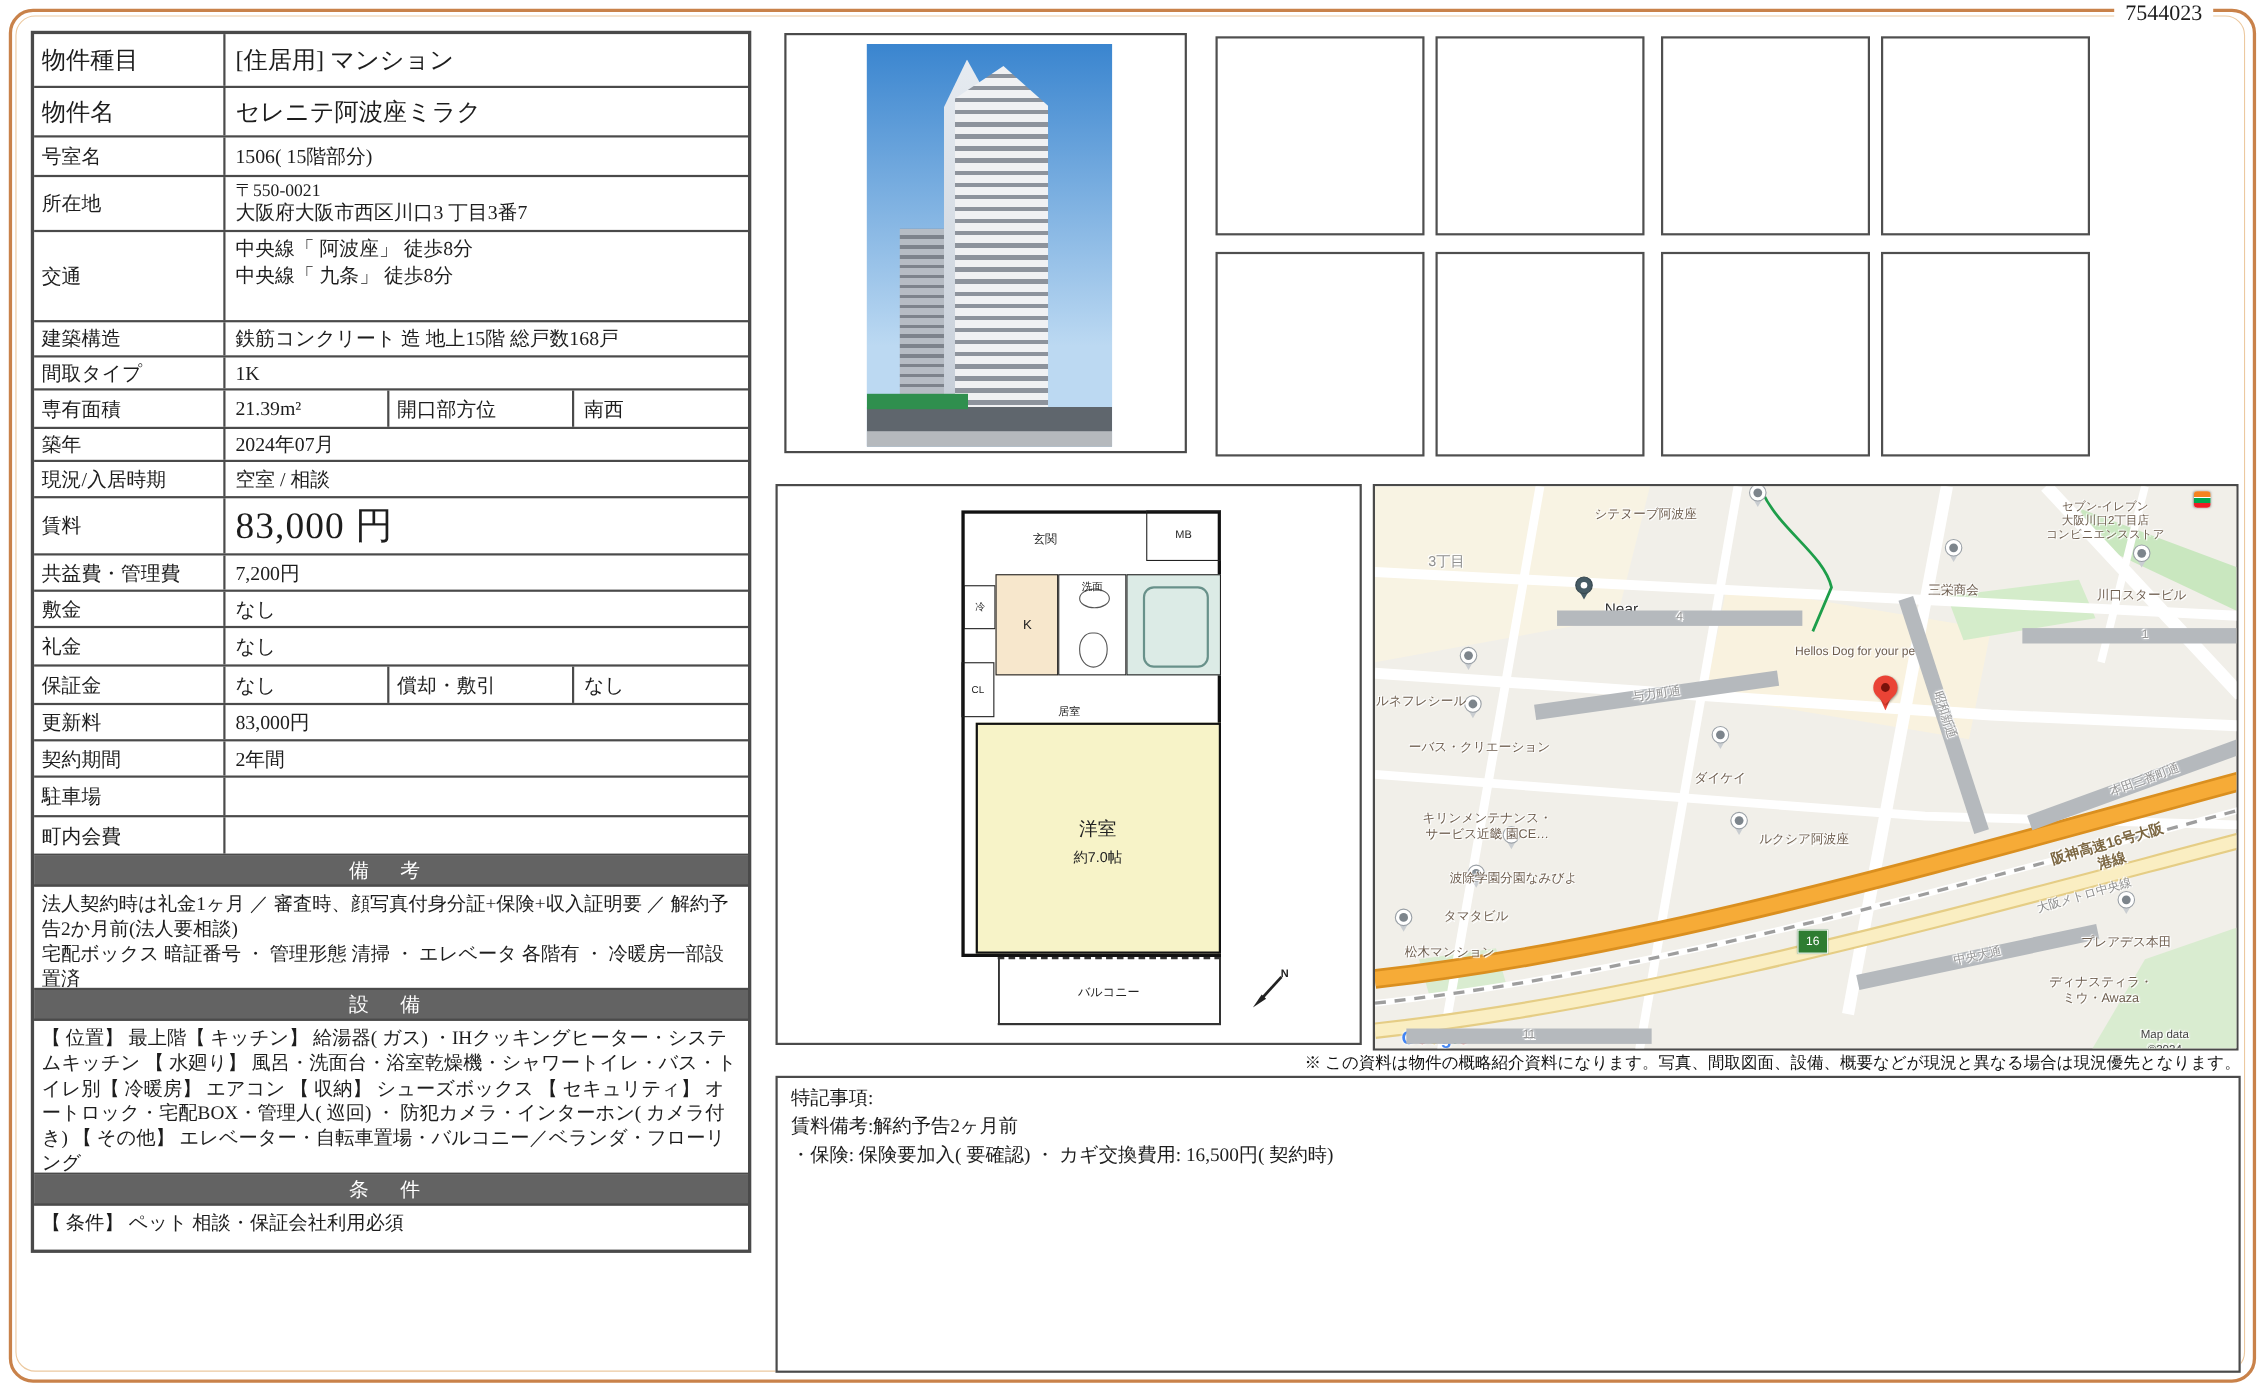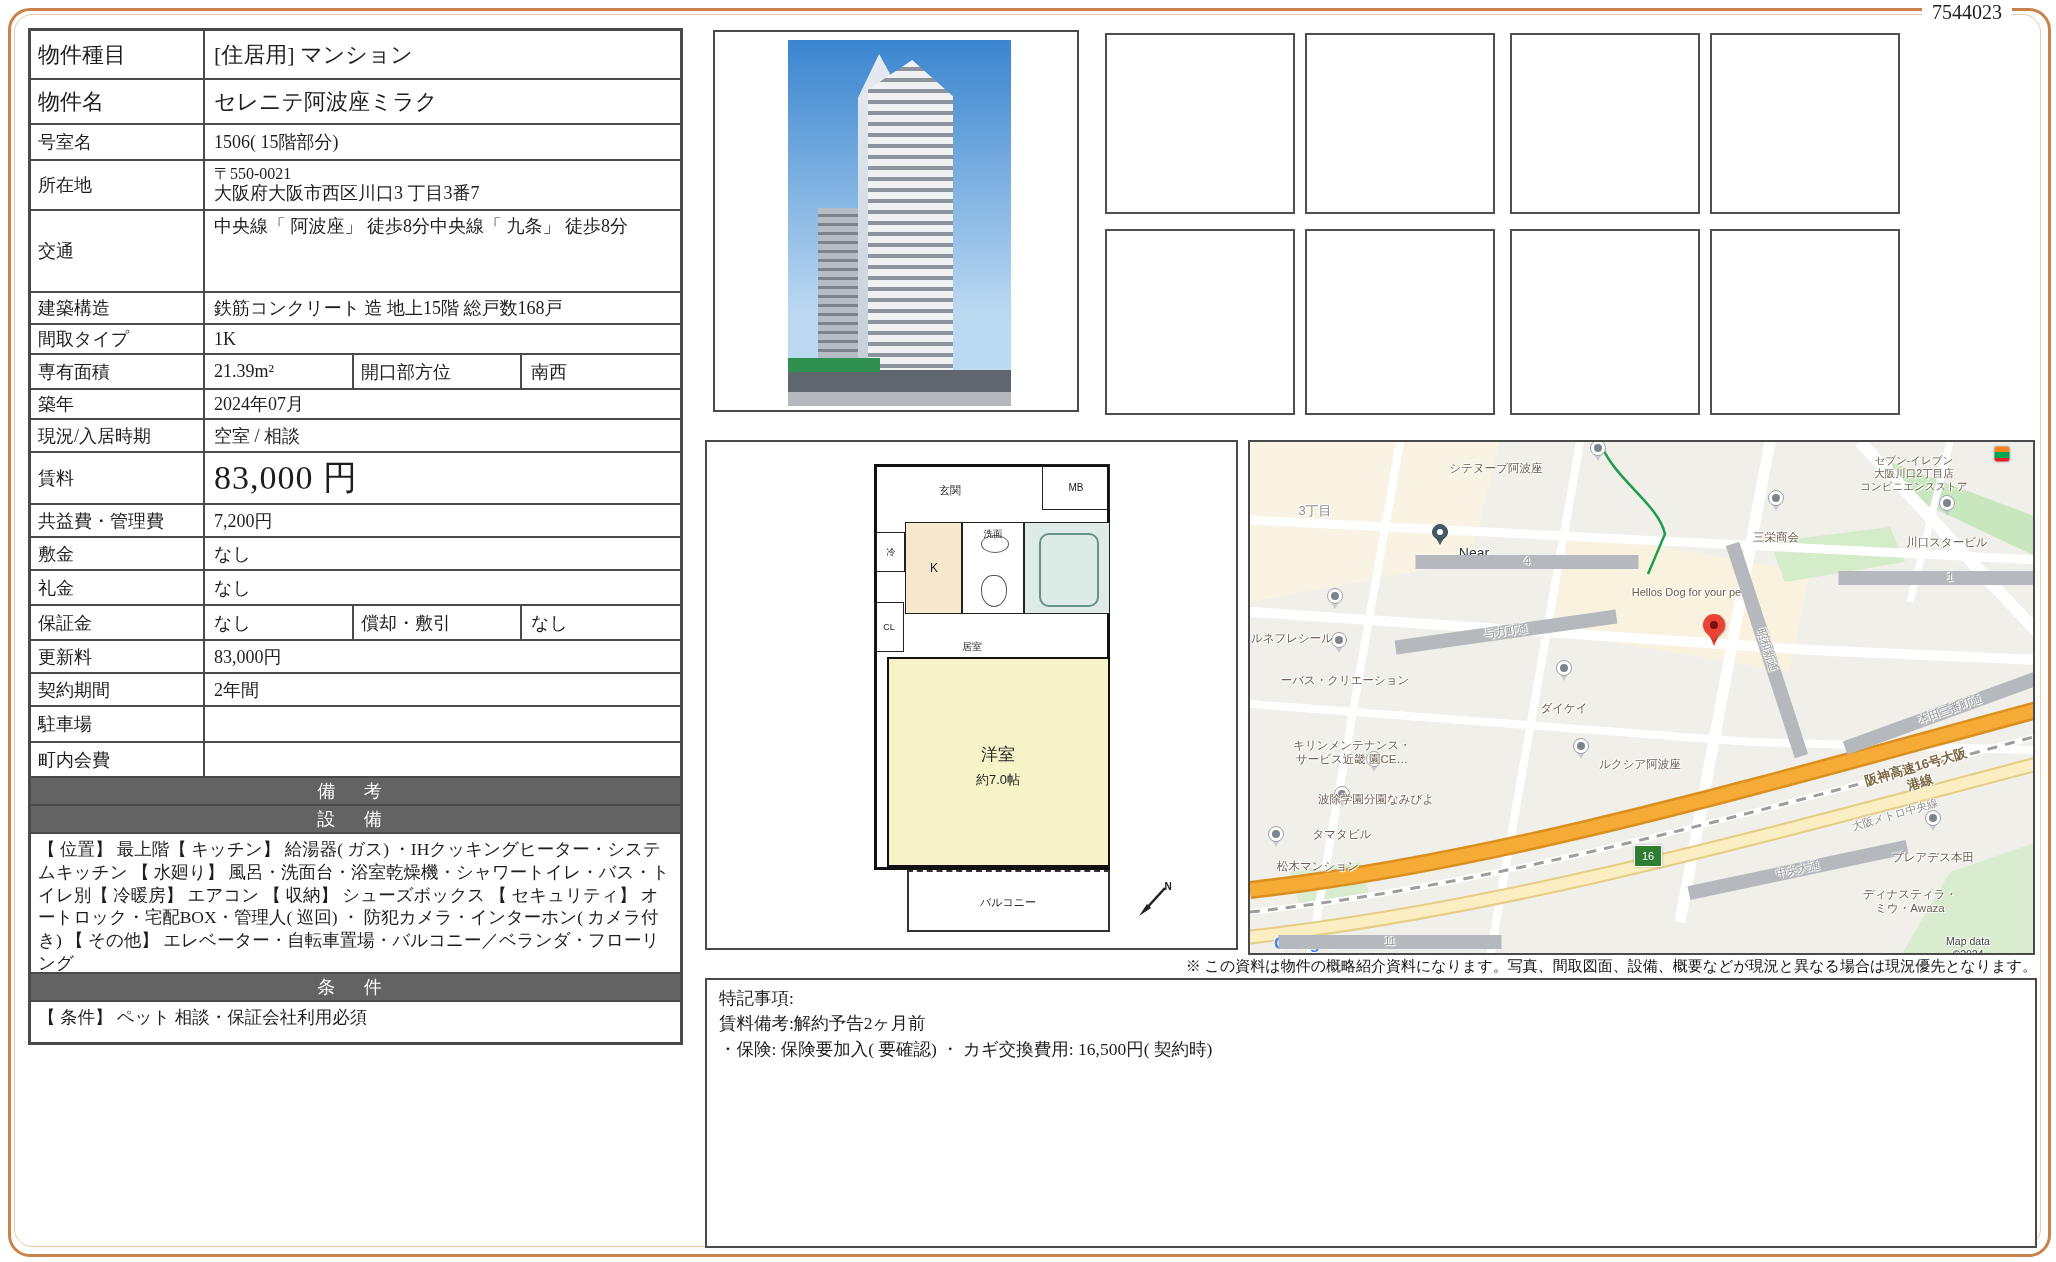--- a/index.html
+++ b/index.html
@@ -19,21 +19,21 @@
           display:flex;align-items:center;box-sizing:border-box;}
   .tval{flex:1;padding:1px 9px;font-size:18px;display:flex;align-items:center;box-sizing:border-box;}
   .big{font-size:22px;}
   .sub2{width:170px;border-left:2px solid #4a4a4a;border-right:2px solid #4a4a4a;padding:1px 7px;
         font-size:18px;display:flex;align-items:center;box-sizing:border-box;}
   .subv{width:158px;padding:1px 9px;font-size:18px;display:flex;align-items:center;box-sizing:border-box;}
   .rentv{font-size:34px;letter-spacing:1px;}
   .zip{font-size:16px;line-height:1.15;}
   .addr{font-size:18px;line-height:1.2;}
   .stack{flex-direction:column;align-items:flex-start;justify-content:center;}
-  .lines{align-items:flex-start;flex-direction:row;justify-content:flex-start;padding-top:3px;line-height:1.35;}
+  .lines{align-items:flex-start;flex-direction:column;justify-content:flex-start;padding-top:3px;line-height:1.35;}
   .secbar{height:26px;background:#636363;color:#fff;text-align:center;font-size:18px;
           letter-spacing:12px;line-height:26px;border-bottom:2px solid #4a4a4a;}
   .sectext{padding:4px 7px;font-size:17.5px;line-height:1.3;border-bottom:2px solid #4a4a4a;box-sizing:border-box;overflow:hidden;}
   .sectext p{margin:0;}
 
   
   .photobox{position:absolute;left:713px;top:30px;width:366px;height:382px;border:2px solid #4a4a4a;background:#fff;box-sizing:border-box;}
   .photo{position:absolute;left:73px;top:8px;width:223px;height:366px;overflow:hidden;background:linear-gradient(180deg,#3a85cf,#bcd9f2 75%);}
   .tower-main{position:absolute;left:80px;top:20px;width:85px;height:330px;
       background:repeating-linear-gradient(180deg,#f0f1f3 0 7px,#8d939c 7px 11px);
@@ -201,20 +201,24 @@
     </div>
     <div class="trow" style="height:36px">
       <div class="tlabel">駐車場</div>
       <div class="tval"></div>
     </div>
     <div class="trow" style="height:35px">
       <div class="tlabel">町内会費</div>
       <div class="tval"></div>
     </div>
     <div class="secbar">備 考</div>
+    <div class="sectext" style="height:94px">
+      <p>法人契約時は礼金1ヶ月 ／ 審査時、顔写真付身分証+保険+収入証明要 ／ 解約予告2か月前(法人要相談)</p>
+      <p>宅配ボックス 暗証番号 ・ 管理形態 清掃 ・ エレベータ 各階有 ・ 冷暖房一部設置済</p>
+    </div>
     <div class="secbar">設 備</div>
     <div class="sectext" style="height:140px">【 位置】 最上階【 キッチン】 給湯器( ガス) ・IHクッキングヒーター・システムキッチン 【 水廻り】 風呂・洗面台・浴室乾燥機・シャワートイレ・バス・トイレ別【 冷暖房】 エアコン 【 収納】 シューズボックス 【 セキュリティ】 オートロック・宅配BOX・管理人( 巡回) ・ 防犯カメラ・インターホン( カメラ付き) 【 その他】 エレベーター・自転車置場・バルコニー／ベランダ・フローリング</div>
     <div class="secbar">条 件</div>
     <div class="sectext" style="height:40px;border-bottom:none">【 条件】 ペット 相談・保証会社利用必須</div>
   </div>
 
   <div class="photobox">
     <div class="photo">
       <div class="tower-2"></div>
       <div class="tower-fin"></div>

